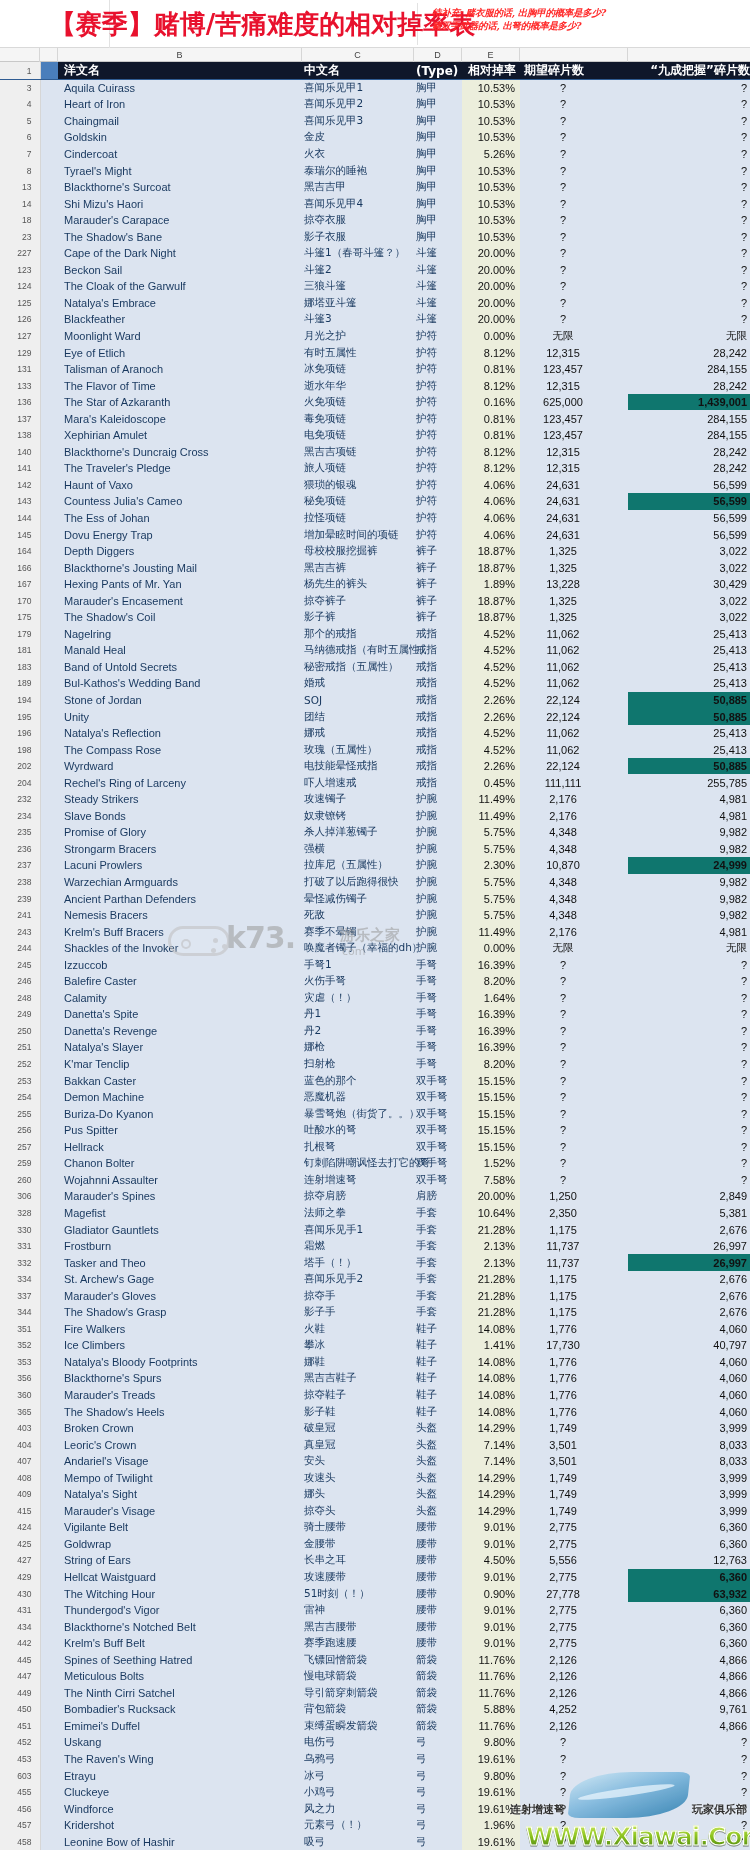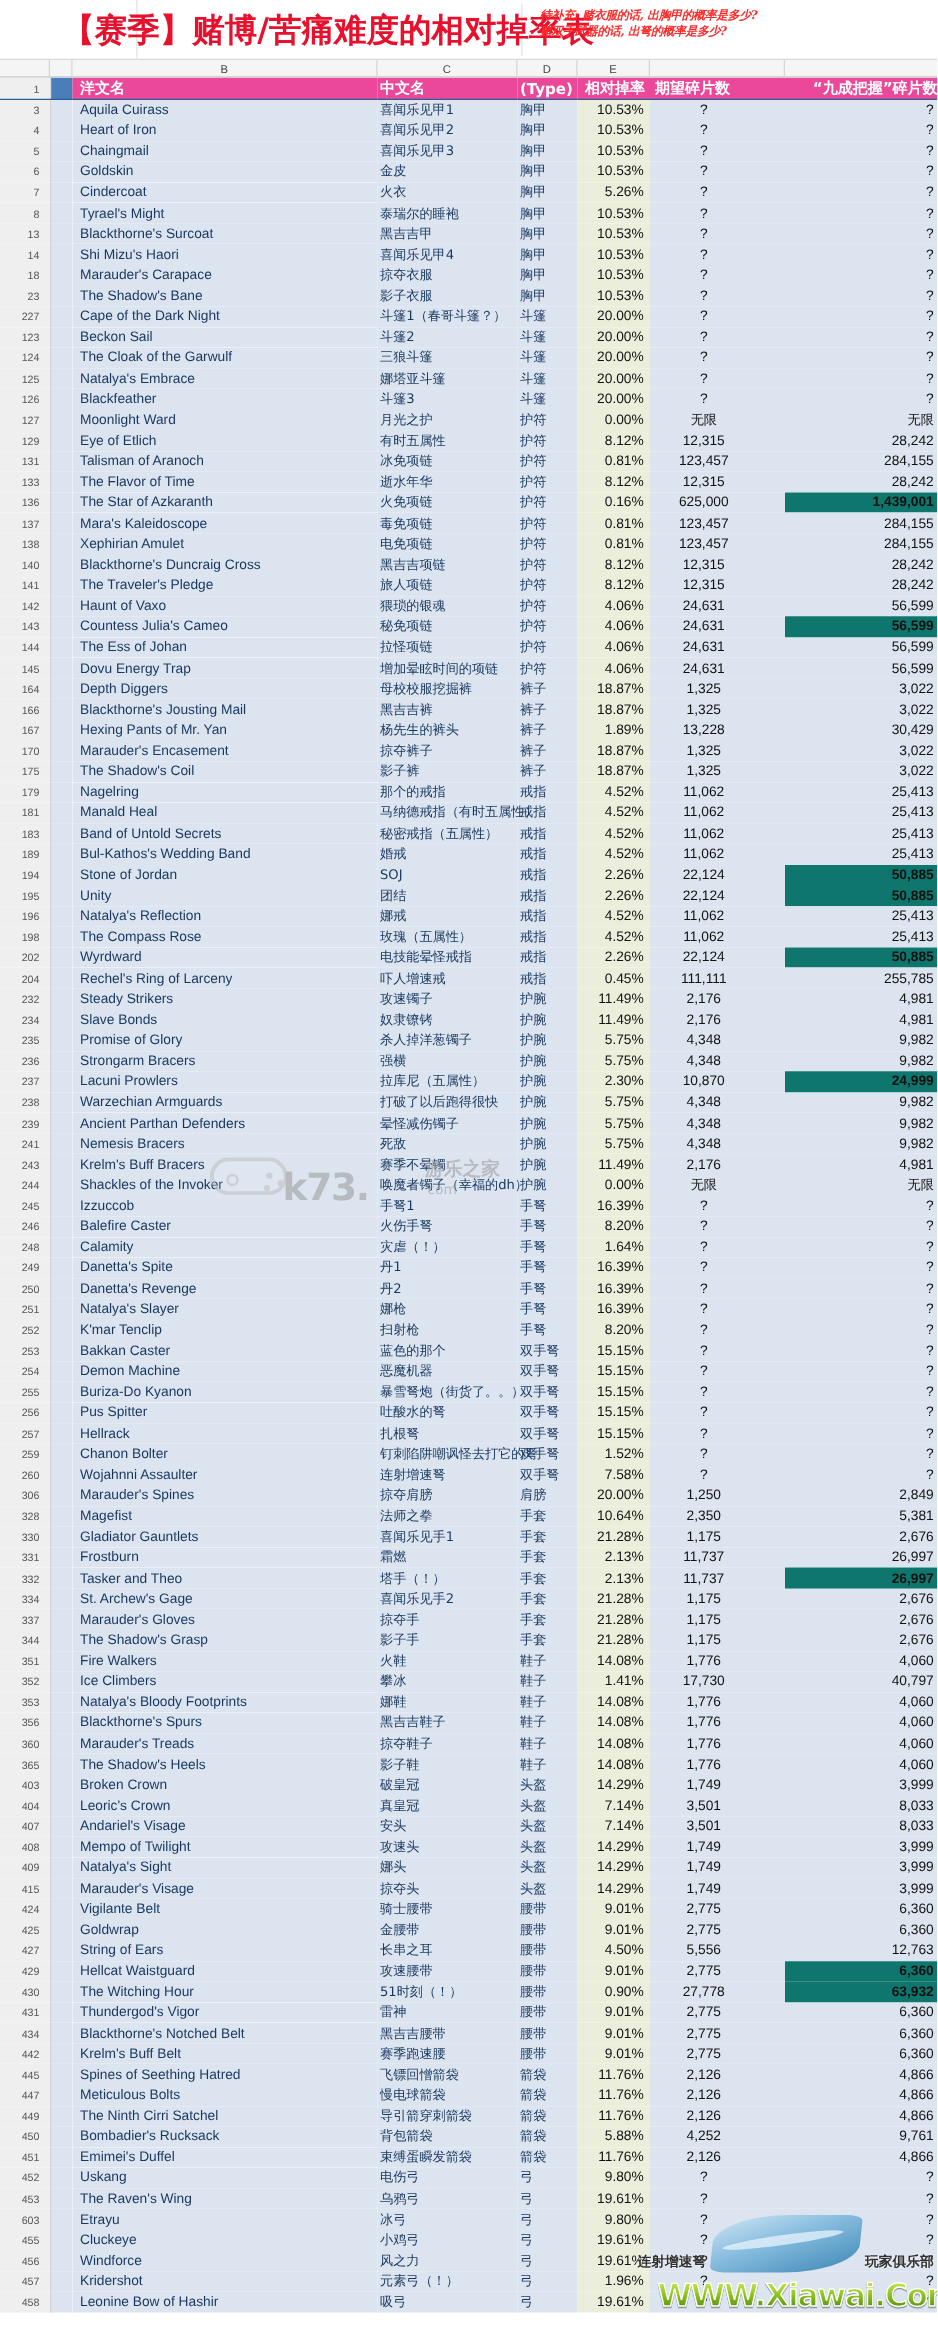--- a/index.html
+++ b/index.html
@@ -87,21 +87,21 @@
   table.grid col.c-cn    { width: 112px; }
   table.grid col.c-type  { width: 48px; }
   table.grid col.c-rate  { width: 58px; }
   table.grid col.c-exp   { width: 108px; }
   table.grid col.c-nine  { width: 122px; }
 
   table.grid td { padding: 0; height: 16.55px; }
 
   
   tr.hdr td {
-    background: #ec4899;
+    background: #0f172a;
     color: #ffffff;
     font-weight: bold;
     font-size: 12px;
     font-family: "DejaVu Sans", sans-serif;
     border-bottom: 1px solid #2f5c92;
   }
   tr.hdr td.rownum {
     background: #efefef;
     color: #555;
     font-weight: normal;
@@ -155,21 +155,21 @@
     content: ""; position: absolute; left: 10px; top: 10px;
     width: 10px; height: 10px; border-radius: 50%;
     box-shadow: 0 0 0 2px #bfbfbf inset;
   }
   .wm-k73 .pad::after {
     content: ""; position: absolute; right: 9px; top: 9px;
     width: 5px; height: 5px; border-radius: 50%; background: #bfbfbf;
     box-shadow: 9px 6px 0 0 #bfbfbf, -2px 10px 0 0 #bfbfbf;
   }
   .wm-k73 .k73 {
-    position: absolute; left: 58px; top: 21px;
+    position: absolute; left: 58px; top: 8px;
     font-family: "DejaVu Sans", sans-serif;
     font-weight: bold; font-size: 30px; color: #9a9a9a;
     letter-spacing: -1px;
   }
   .wm-k73 .zh {
     position: absolute; left: 172px; top: 14px;
     font-family: "DejaVu Sans", sans-serif;
     font-weight: bold; font-size: 15px; color: #9a9a9a;
   }
   .wm-k73 .com {

